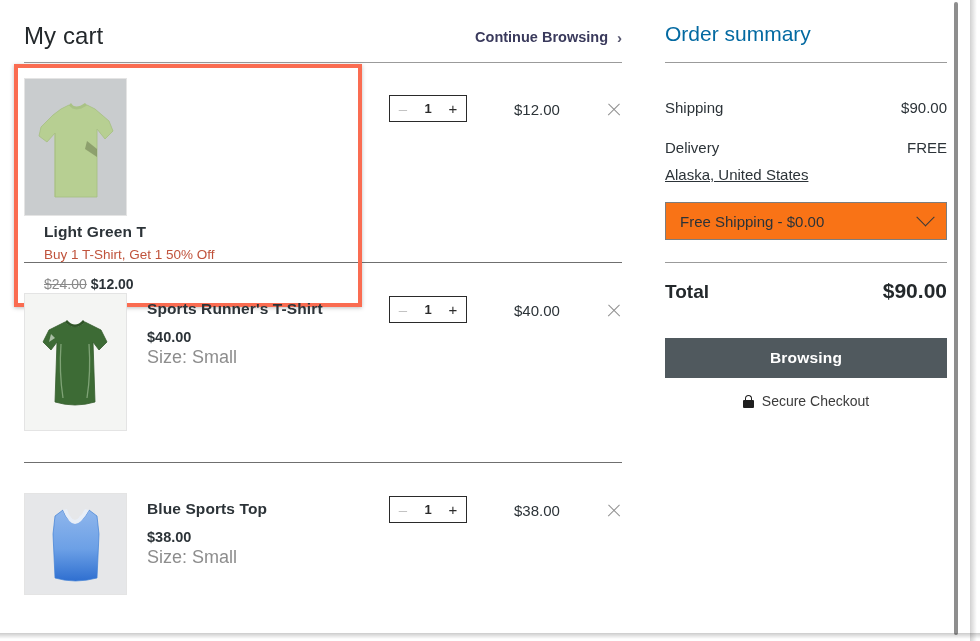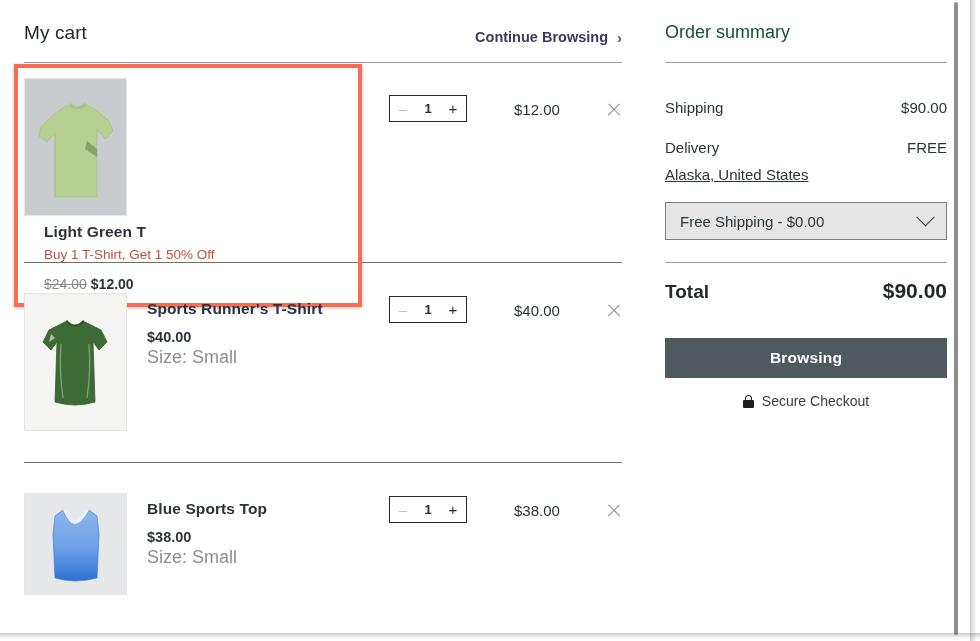--- a/index.html
+++ b/index.html
@@ -65,21 +65,21 @@
   }
 
   
   #cart-header {
     position: relative;
     height: 62px;
   }
   #cart-title {
     position: absolute;
     left: 0; top: 22px;
-    font-size: 19px;
+    font-size: 24px;
     font-weight: 400;
     color: #23282b;
     letter-spacing: 0.1px;
   }
   #continue-browsing {
     position: absolute;
     right: 2px; top: 28px;
     font-size: 14.5px;
     color: #3a3a5c;
     text-decoration: none;
@@ -221,23 +221,23 @@
     width: 16px; height: 1.4px;
     background: #909090;
   }
   .remove-x::before { transform: rotate(45deg); }
   .remove-x::after  { transform: rotate(-45deg); }
 
   
   #summary-title {
     position: absolute;
     left: 0; top: 22px;
-    font-size: 18px;
+    font-size: 21px;
     font-weight: 400;
-    color: #14532d;
+    color: #0369a1;
   }
   #summary-rule {
     position: absolute;
     left: 0; top: 62px;
     width: 282px; height: 1px;
     background: #9b9b9b;
   }
   .summary-row {
     position: absolute;
     left: 0; width: 282px;
@@ -259,21 +259,21 @@
     color: #2c3338;
     text-decoration: underline;
     cursor: pointer;
   }
 
   #shipping-select {
     position: absolute;
     left: 0; top: 202px;
     width: 282px; height: 38px;
     border: 1px solid #7d7d7d;
-    background: #e5e5e5;
+    background: #f97316;
     display: flex;
     align-items: center;
     padding: 0 14px;
     cursor: pointer;
   }
   #shipping-select-label {
     flex: 1 1 auto;
     font-size: 15px;
     color: #2c3338;
   }

